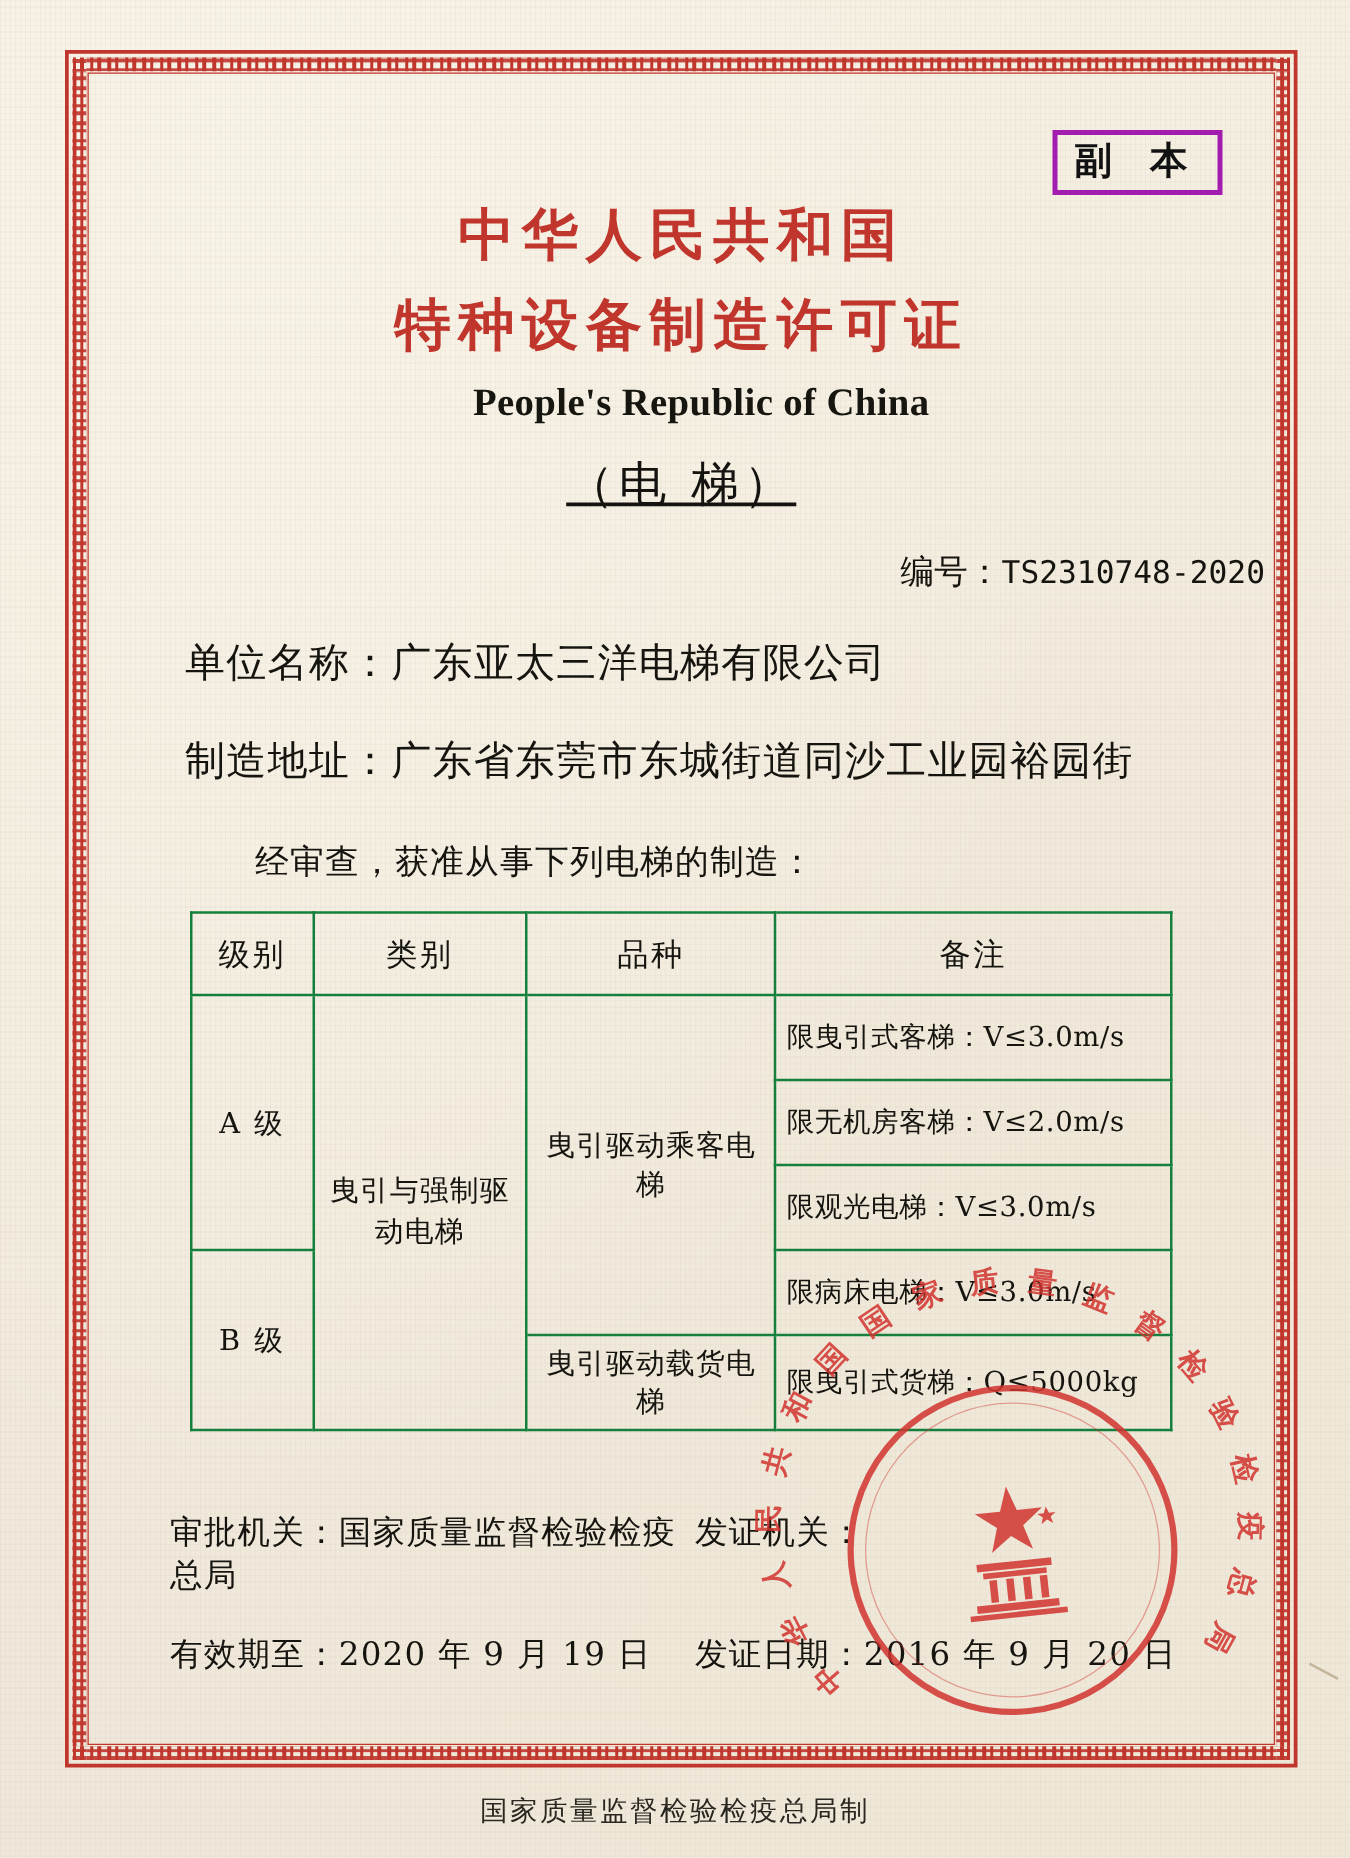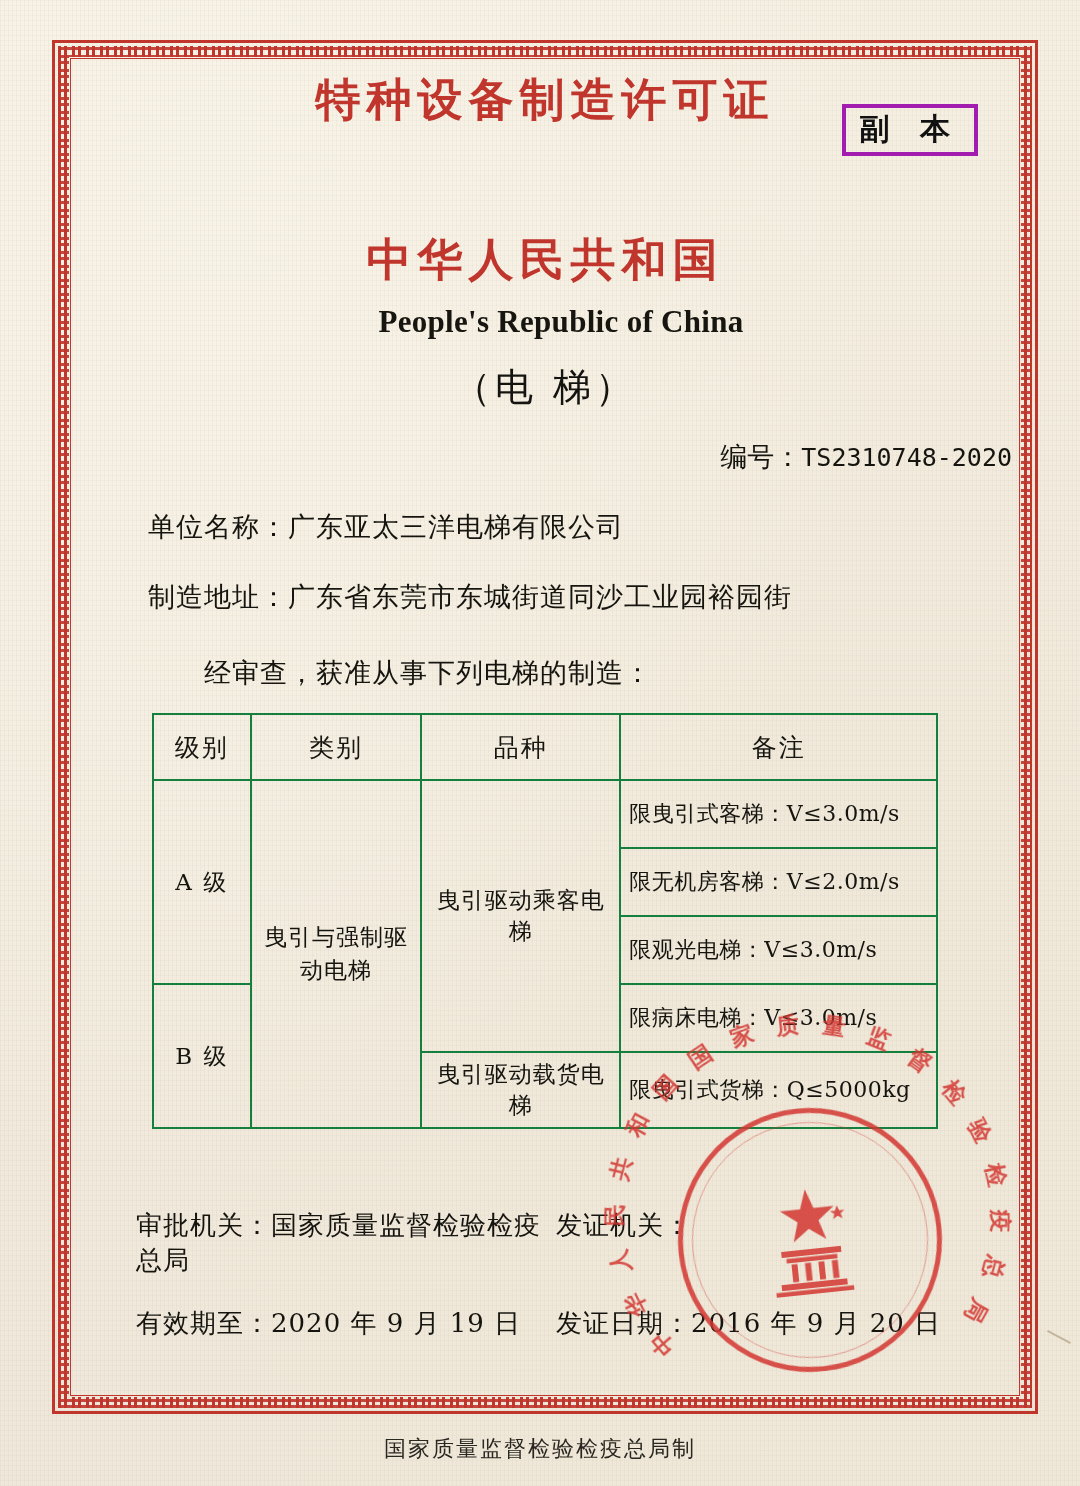--- a/index.html
+++ b/index.html
@@ -136,40 +136,41 @@
   }
   .title-en1 { margin-top: 16px; }
   .title-en2 { margin-top: 14px; padding-left: 32px; }
   .title-cat {
     text-align: center;
     margin-top: 22px;
     font-size: 38px;
     color: #141310;
     font-family: "DejaVu Serif", serif;
     letter-spacing: 4px;
+    text-decoration: underline;
   }
 
   .serial {
     margin-top: 26px;
     text-align: right;
     padding-right: 8px;
     font-size: 27px;
     color: #15140f;
     font-family: "DejaVu Serif", serif;
   }
   .serial .num {
     font-family: "DejaVu Sans Mono", monospace;
     letter-spacing: 0px;
     font-size: 25px;
   }
 
   .field {
     margin-top: 34px;
     padding-left: 78px;
-    font-size: 27px;
+    font-size: 32px;
     color: #15140f;
     font-family: "DejaVu Serif", serif;
     letter-spacing: 1px;
   }
   .field .label { }
   .field .value { }
 
   .intro {
     margin-top: 40px;
     padding-left: 134px;
@@ -316,22 +317,22 @@
 <div class="paper"></div>
 <div class="frame-outer"></div>
 <div class="frame-pattern"></div>
 <div class="frame-pattern2"></div>
 <div class="frame-inner"></div>
 
 <div class="content">
 
   <div class="copy-badge">副 本</div>
 
+  <div class="title-cn title-cn1">中华人民共和国</div>
   <div class="title-cn title-cn2">特种设备制造许可证</div>
-  <div class="title-cn title-cn1">中华人民共和国</div>
   <div class="title-en title-en2">People's Republic of China</div>
   <div class="title-cat">（电 梯）</div>
 
   <div class="serial">
     <span>编号：</span><span class="num">TS2310748-2020</span>
   </div>
 
   <div class="field">
     <span class="label">单位名称：</span><span class="value">广东亚太三洋电梯有限公司</span>
   </div>

